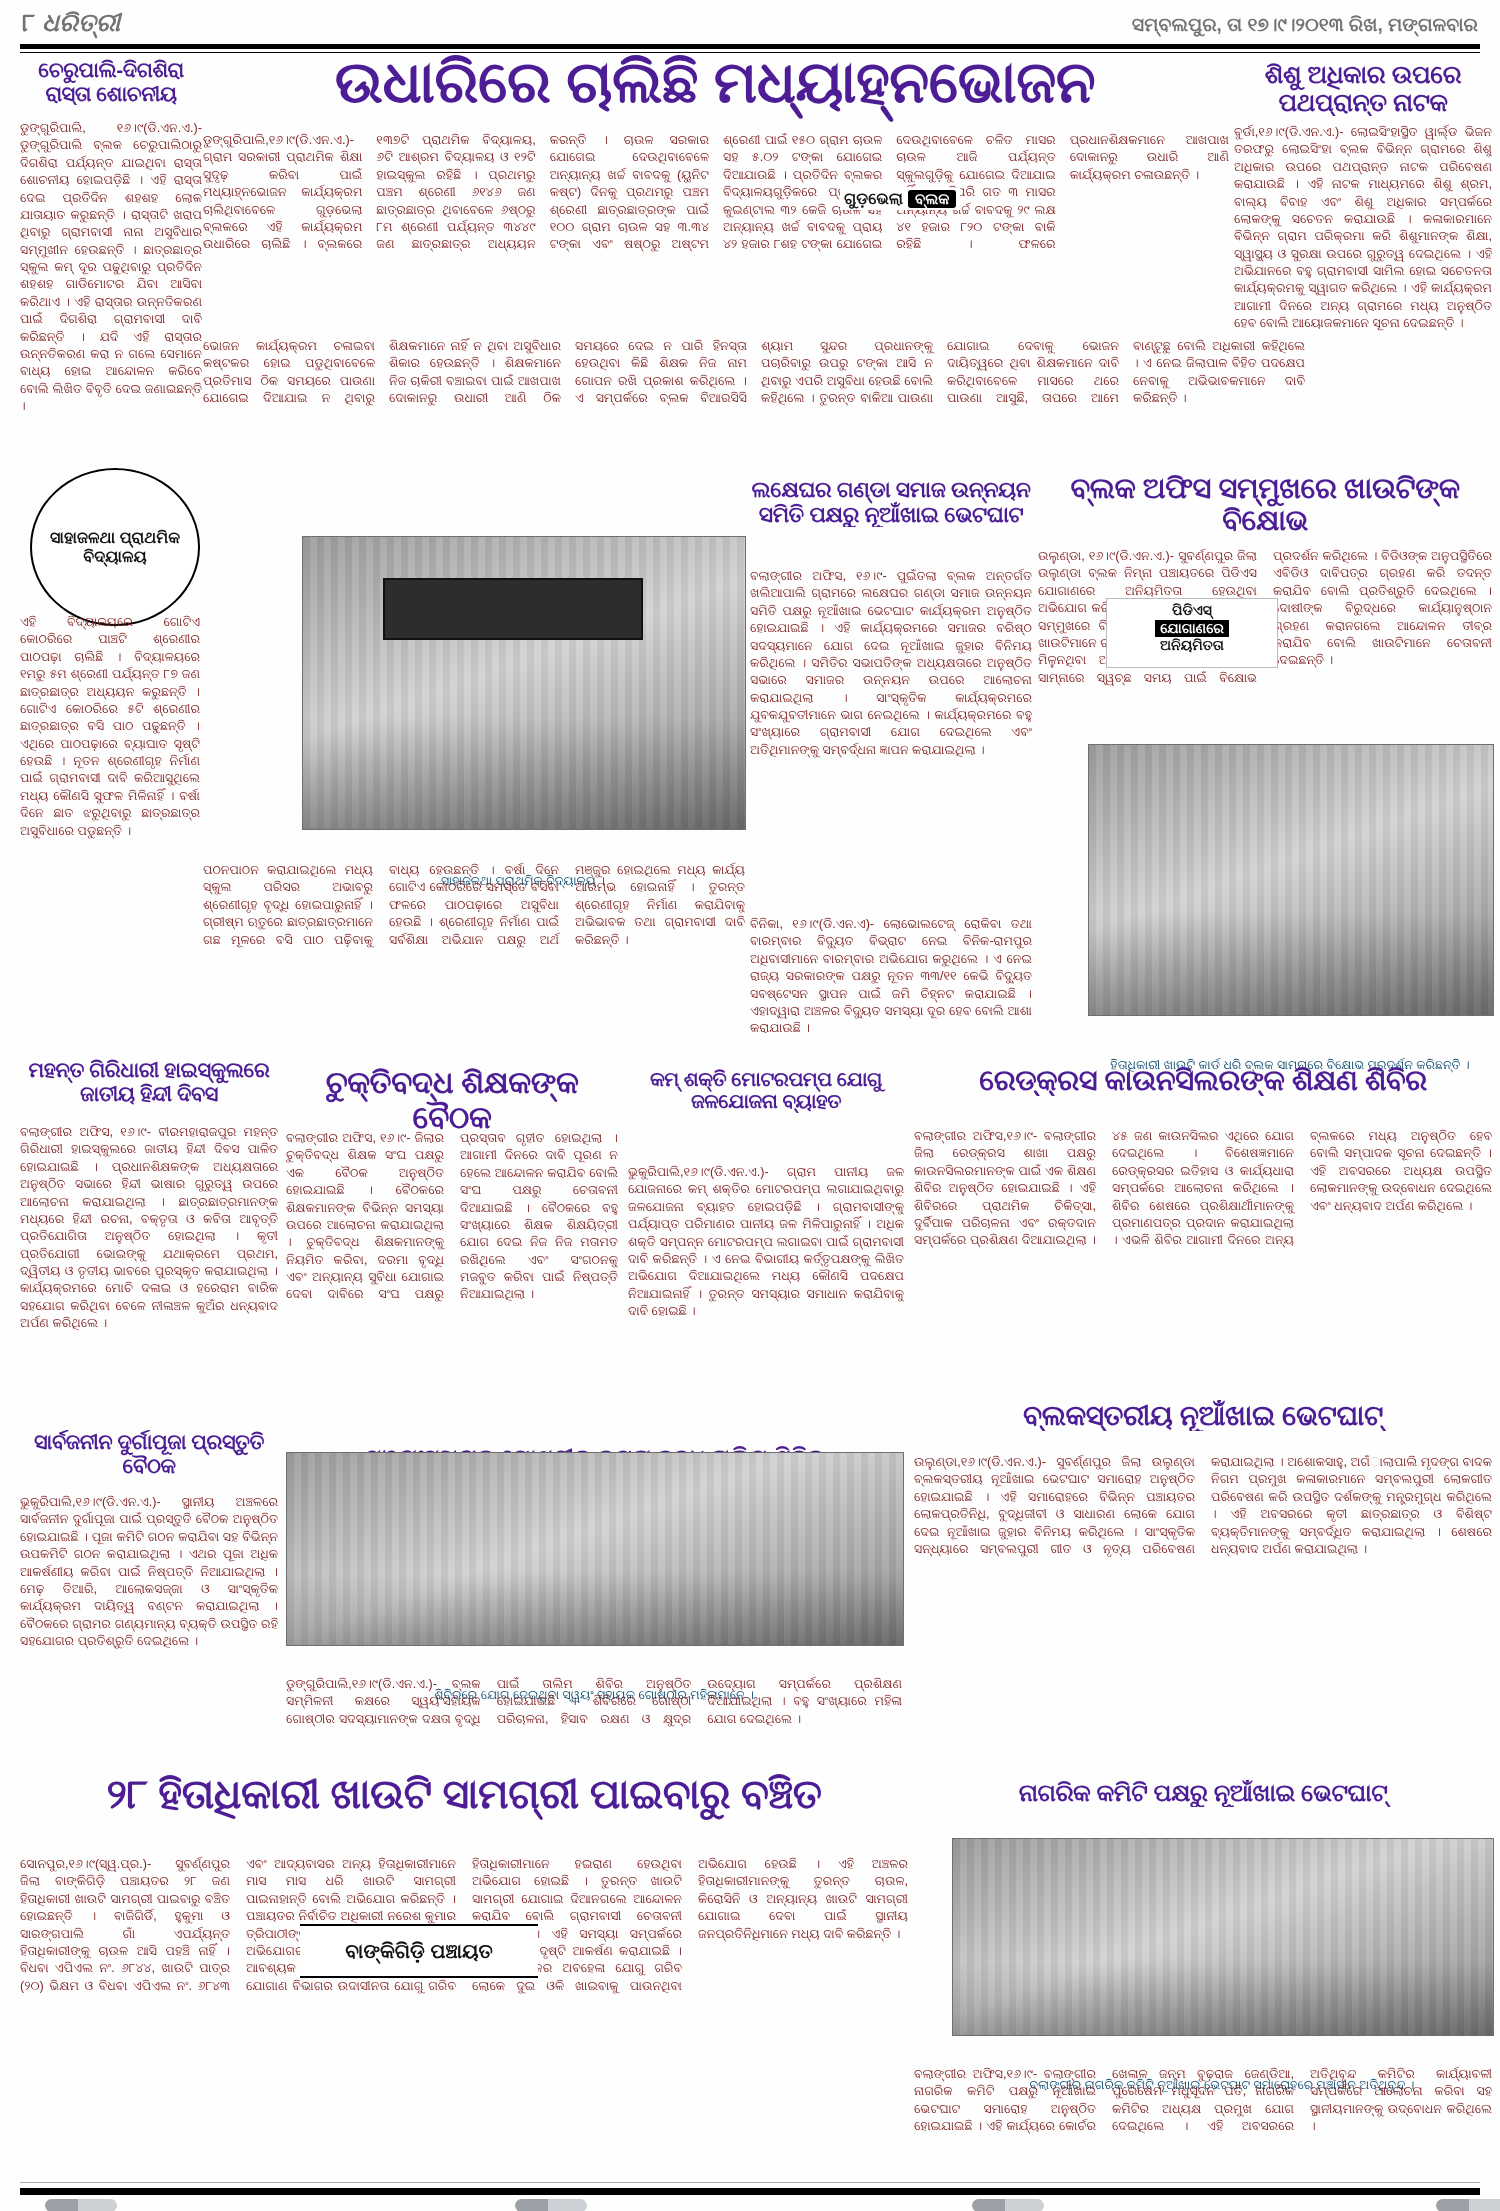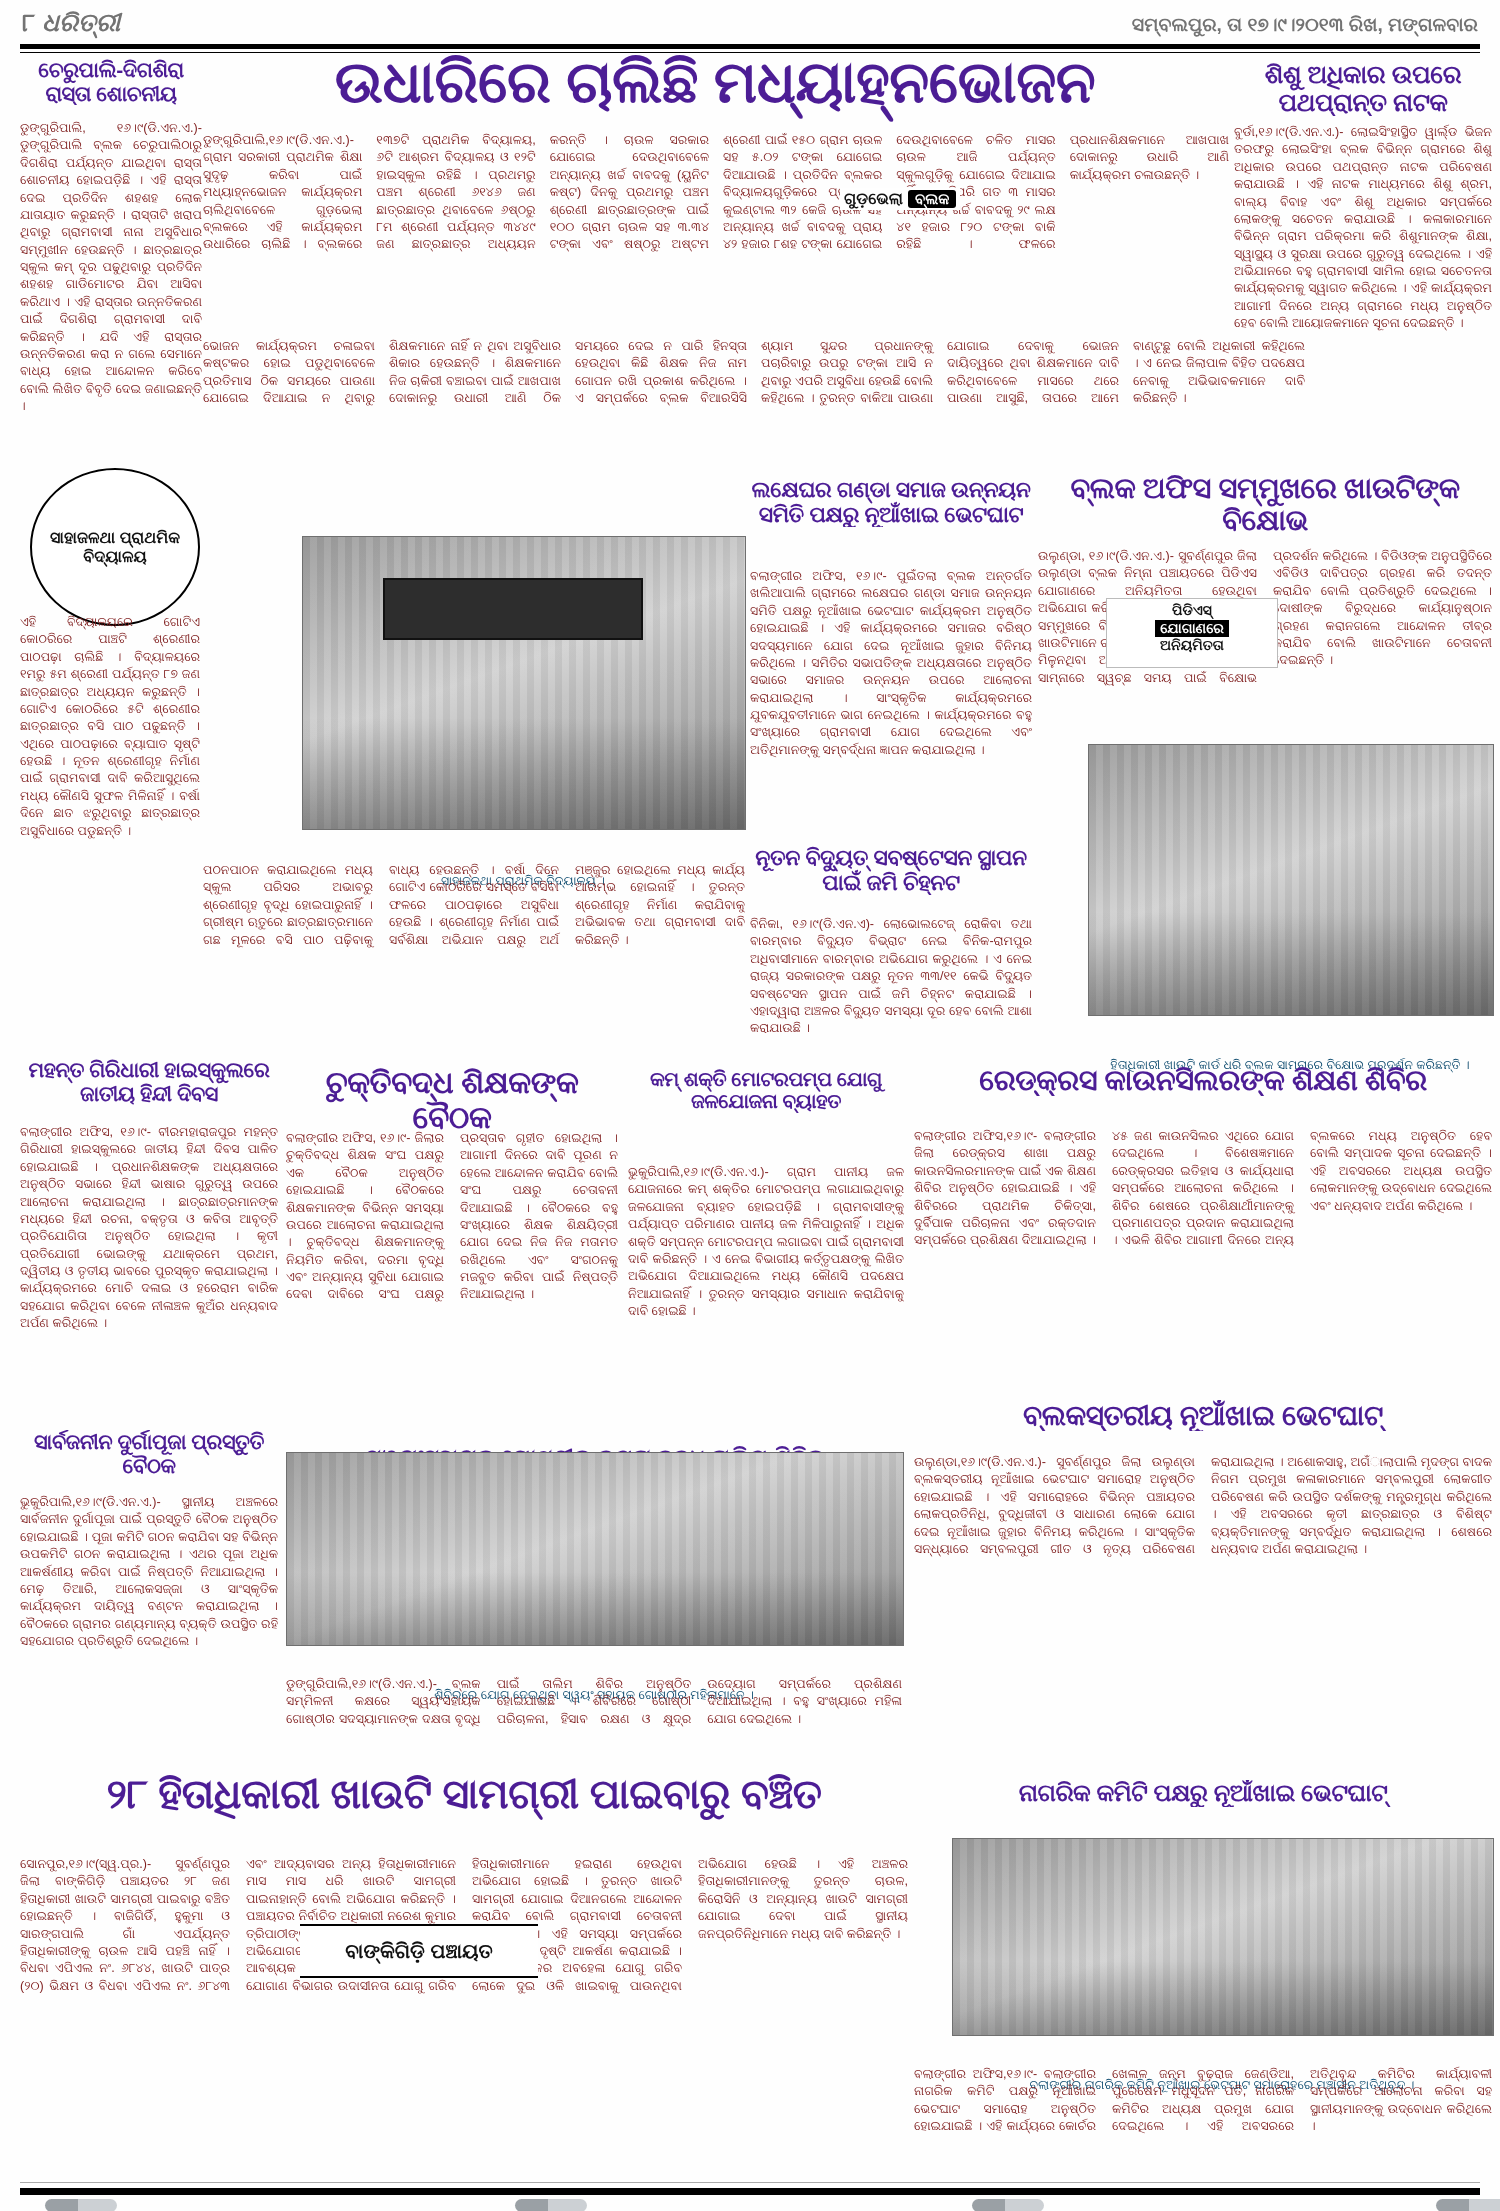--- a/index.html
+++ b/index.html
@@ -68,21 +68,20 @@
     <div class="sign"></div>
     <div class="shade"></div>
   </div>
   <div class="abs caption" style="left:302px;top:834px;width:442px;height:22px;">ସାହାଜଳଥା ପ୍ରାଥମିକ ବିଦ୍ୟାଳୟ ।</div>
   <div class="abs body" style="left:20px;top:614px;width:180px;height:436px;">ଏହି ବିଦ୍ୟାଳୟରେ ଗୋଟିଏ କୋଠରିରେ ପାଞ୍ଚଟି ଶ୍ରେଣୀର ପାଠପଢ଼ା ଚାଲିଛି । ବିଦ୍ୟାଳୟରେ ୧ମରୁ ୫ମ ଶ୍ରେଣୀ ପର୍ଯ୍ୟନ୍ତ ୮୭ ଜଣ ଛାତ୍ରଛାତ୍ର ଅଧ୍ୟୟନ କରୁଛନ୍ତି । ଗୋଟିଏ କୋଠରିରେ ୫ଟି ଶ୍ରେଣୀର ଛାତ୍ରଛାତ୍ର ବସି ପାଠ ପଢୁଛନ୍ତି । ଏଥିରେ ପାଠପଢ଼ାରେ ବ୍ୟାଘାତ ସୃଷ୍ଟି ହେଉଛି । ନୂତନ ଶ୍ରେଣୀଗୃହ ନିର୍ମାଣ ପାଇଁ ଗ୍ରାମବାସୀ ଦାବି କରିଆସୁଥିଲେ ମଧ୍ୟ କୌଣସି ସୁଫଳ ମିଳିନାହିଁ । ବର୍ଷା ଦିନେ ଛାତ ଝରୁଥିବାରୁ ଛାତ୍ରଛାତ୍ର ଅସୁବିଧାରେ ପଡୁଛନ୍ତି ।</div>
   <div class="abs body cols3" style="left:203px;top:862px;width:542px;height:188px;">ପଠନପାଠନ କରାଯାଇଥିଲେ ମଧ୍ୟ ସ୍କୁଲ ପରିସର ଅଭାବରୁ ଶ୍ରେଣୀଗୃହ ବୃଦ୍ଧି ହୋଇପାରୁନାହିଁ । ଗ୍ରୀଷ୍ମ ଋତୁରେ ଛାତ୍ରଛାତ୍ରମାନେ ଗଛ ମୂଳରେ ବସି ପାଠ ପଢ଼ିବାକୁ ବାଧ୍ୟ ହେଉଛନ୍ତି । ବର୍ଷା ଦିନେ ଗୋଟିଏ କୋଠରିରେ ସମସ୍ତେ ବସିବା ଫଳରେ ପାଠପଢ଼ାରେ ଅସୁବିଧା ହେଉଛି । ଶ୍ରେଣୀଗୃହ ନିର୍ମାଣ ପାଇଁ ସର୍ବଶିକ୍ଷା ଅଭିଯାନ ପକ୍ଷରୁ ଅର୍ଥ ମଞ୍ଜୁର ହୋଇଥିଲେ ମଧ୍ୟ କାର୍ଯ୍ୟ ଆରମ୍ଭ ହୋଇନାହିଁ । ତୁରନ୍ତ ଶ୍ରେଣୀଗୃହ ନିର୍ମାଣ କରାଯିବାକୁ ଅଭିଭାବକ ତଥା ଗ୍ରାମବାସୀ ଦାବି କରିଛନ୍ତି ।</div>
 
   <h2 class="abs hl" style="left:750px;top:478px;width:282px;font-size:22px;">ଲକ୍ଷେଘର ଗଣ୍ଡା ସମାଜ ଉନ୍ନୟନ ସମିତି ପକ୍ଷରୁ ନୂଆଁଖାଇ ଭେଟଘାଟ</h2>
   <div class="abs body" style="left:750px;top:568px;width:282px;height:272px;">ବଲାଙ୍ଗୀର ଅଫିସ, ୧୬।୯- ପୁଇଁତଲା ବ୍ଲକ ଅନ୍ତର୍ଗତ ଖଲିଆପାଲି ଗ୍ରାମରେ ଲକ୍ଷେଘର ଗଣ୍ଡା ସମାଜ ଉନ୍ନୟନ ସମିତି ପକ୍ଷରୁ ନୂଆଁଖାଇ ଭେଟଘାଟ କାର୍ଯ୍ୟକ୍ରମ ଅନୁଷ୍ଠିତ ହୋଇଯାଇଛି । ଏହି କାର୍ଯ୍ୟକ୍ରମରେ ସମାଜର ବରିଷ୍ଠ ସଦସ୍ୟମାନେ ଯୋଗ ଦେଇ ନୂଆଁଖାଇ ଜୁହାର ବିନିମୟ କରିଥିଲେ । ସମିତିର ସଭାପତିଙ୍କ ଅଧ୍ୟକ୍ଷତାରେ ଅନୁଷ୍ଠିତ ସଭାରେ ସମାଜର ଉନ୍ନୟନ ଉପରେ ଆଲୋଚନା କରାଯାଇଥିଲା । ସାଂସ୍କୃତିକ କାର୍ଯ୍ୟକ୍ରମରେ ଯୁବକଯୁବତୀମାନେ ଭାଗ ନେଇଥିଲେ । କାର୍ଯ୍ୟକ୍ରମରେ ବହୁ ସଂଖ୍ୟାରେ ଗ୍ରାମବାସୀ ଯୋଗ ଦେଇଥିଲେ ଏବଂ ଅତିଥିମାନଙ୍କୁ ସମ୍ବର୍ଦ୍ଧନା ଜ୍ଞାପନ କରାଯାଇଥିଲା ।</div>
 
-  <h2 class="abs hl" style="left:750px;top:846px;width:282px;font-size:22px;">ନୂତନ ବିଦ୍ୟୁତ୍ ସବଷ୍ଟେସନ ସ୍ଥାପନ ପାଇଁ ଜମି ଚିହ୍ନଟ</h2>
   <div class="abs body" style="left:750px;top:916px;width:282px;height:134px;">ବିନିକା, ୧୬।୯(ଡି.ଏନ.ଏ)- ଲୋଭୋଲଟେଜ୍ ରୋକିବା ତଥା ବାରମ୍ବାର ବିଦ୍ୟୁତ ବିଭ୍ରାଟ ନେଇ ବିନିକ-ରାମପୁର ଅଧିବାସୀମାନେ ବାରମ୍ବାର ଅଭିଯୋଗ କରୁଥିଲେ । ଏ ନେଇ ରାଜ୍ୟ ସରକାରଙ୍କ ପକ୍ଷରୁ ନୂତନ ୩୩/୧୧ କେଭି ବିଦ୍ୟୁତ ସବଷ୍ଟେସନ ସ୍ଥାପନ ପାଇଁ ଜମି ଚିହ୍ନଟ କରାଯାଇଛି । ଏହାଦ୍ୱାରା ଅଞ୍ଚଳର ବିଦ୍ୟୁତ ସମସ୍ୟା ଦୂର ହେବ ବୋଲି ଆଶା କରାଯାଉଛି ।</div>
 
   <h2 class="abs hl" style="left:1038px;top:472px;width:454px;height:68px;font-size:29px;">ବ୍ଲକ ଅଫିସ ସମ୍ମୁଖରେ ଖାଉଟିଙ୍କ ବିକ୍ଷୋଭ</h2>
   <div class="abs body cols2" style="left:1038px;top:548px;width:454px;height:192px;">ଉଲୁଣ୍ଡା, ୧୬।୯(ଡି.ଏନ.ଏ.)- ସୁବର୍ଣ୍ଣପୁର ଜିଲା ଉଲୁଣ୍ଡା ବ୍ଲକ ନିମ୍ନା ପଞ୍ଚାୟତରେ ପିଡିଏସ ଯୋଗାଣରେ ଅନିୟମିତତା ହେଉଥିବା ଅଭିଯୋଗ କରି ଶତାଧିକ ଖାଉଟି ବ୍ଲକ ଅଫିସ ସମ୍ମୁଖରେ ବିକ୍ଷୋଭ ପ୍ରଦର୍ଶନ କରିଛନ୍ତି । ଖାଉଟିମାନେ ଚାଉଳ ଓ କିରୋସିନି ଠିକ ସମୟରେ ମିଳୁନଥିବା ଅଭିଯୋଗ ଦେବା ସହ ବ୍ଲକ ସାମ୍ନାରେ ସ୍ୱଚ୍ଛ ସମୟ ପାଇଁ ବିକ୍ଷୋଭ ପ୍ରଦର୍ଶନ କରିଥିଲେ । ବିଡିଓଙ୍କ ଅନୁପସ୍ଥିତିରେ ଏବିଡିଓ ଦାବିପତ୍ର ଗ୍ରହଣ କରି ତଦନ୍ତ କରାଯିବ ବୋଲି ପ୍ରତିଶ୍ରୁତି ଦେଇଥିଲେ । ଦୋଷୀଙ୍କ ବିରୁଦ୍ଧରେ କାର୍ଯ୍ୟାନୁଷ୍ଠାନ ଗ୍ରହଣ କରାନଗଲେ ଆନ୍ଦୋଳନ ତୀବ୍ର କରାଯିବ ବୋଲି ଖାଉଟିମାନେ ଚେତାବନୀ ଦେଇଛନ୍ତି ।</div>
   <div class="abs callout" style="left:1106px;top:598px;width:166px;height:62px;">
     <div>ପିଡିଏସ୍</div>
     <div class="inv">ଯୋଗାଣରେ</div>
     <div>ଅନିୟମିତତା</div>
   </div>
   <div class="abs photo" style="left:1088px;top:744px;width:404px;height:270px;">

